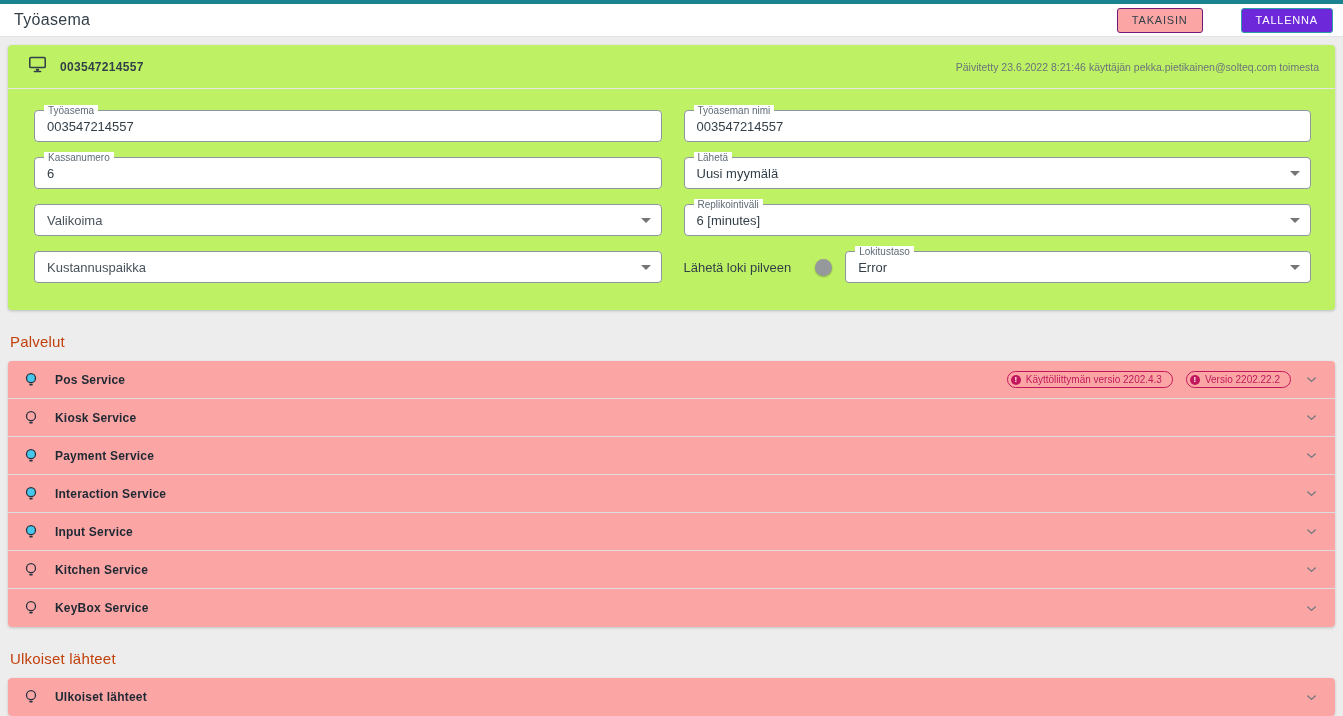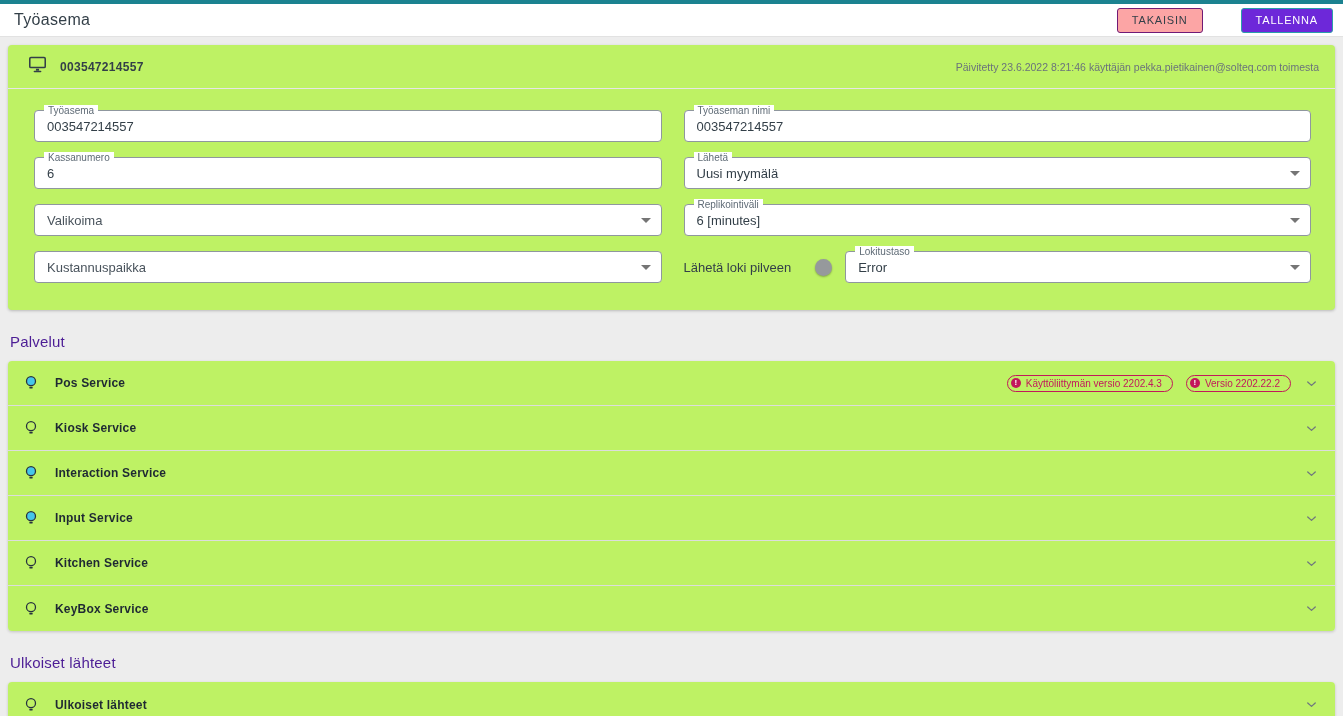--- a/index.html
+++ b/index.html
@@ -52,25 +52,25 @@
   .toggle-cell { display: flex; align-items: center; }
   .toggle-label { font-size: 13px; color: #333f48; margin-right: 11px; white-space: nowrap; }
   .toggle { position: relative; width: 27px; height: 13px; margin-right: 16px; cursor: pointer; flex: 0 0 auto; }
   .toggle .track { width: 27px; height: 13px; border-radius: 7px; background: #d4d7da; }
   .toggle .thumb {
     position: absolute; top: -2px; right: -3px; width: 17px; height: 17px;
     border-radius: 50%; background: #96999c; box-shadow: 0 1px 2px rgba(0,0,0,.3);
   }
   .toggle-cell .field { flex: 1; }
 
-  .section-title { font-size: 15px; font-weight: 500; color: #4c1d95; margin: 23px 2px 11px 2px; letter-spacing: .2px; }
+  .section-title { font-size: 15px; font-weight: 500; color: #c2410c; margin: 23px 2px 11px 2px; letter-spacing: .2px; }
 
   .panel-list { border-radius: 4px; box-shadow: 0 1px 3px rgba(0,0,0,.18); }
   .panel-row {
-    display: flex; align-items: center; height: 45px; background: #bef264;
+    display: flex; align-items: center; height: 38px; background: #fca5a5;
     padding: 0 16px 0 14px; border-bottom: 1px solid #dcdddd; cursor: pointer;
   }
   .panel-row:first-child { border-radius: 4px 4px 0 0; }
   .panel-row:last-child { border-radius: 0 0 4px 4px; border-bottom: none; }
   .panel-row:only-child { border-radius: 4px; }
   .bulb { width: 18px; height: 18px; margin-right: 15px; flex: 0 0 auto; }
   .panel-label { font-size: 12px; font-weight: 600; color: #1f2933; letter-spacing: .2px; }
   .panel-right { margin-left: auto; display: flex; align-items: center; gap: 13px; }
   .badge {
     display: inline-flex; align-items: center; gap: 5px; height: 17px;
@@ -195,20 +195,33 @@
               <path d="M6 9.5l6 5.5 6-5.5" stroke="#6f777e" stroke-width="2.1" stroke-linecap="round" stroke-linejoin="round"></path>
             </svg></span>
         </span>
       </div>
       <div class="panel-row">
         <span class="bulb"><svg viewBox="0 0 24 24" width="18" height="18">
             <circle cx="12" cy="9.5" r="6" fill="#45c6ea" stroke="#26313f" stroke-width="1.7"></circle>
             <path d="M10 15.5h4" stroke="#26313f" stroke-width="1.7"></path>
             <rect x="9.6" y="17.3" width="4.8" height="2" rx="1" fill="#26313f"></rect>
           </svg></span>
+        <span class="panel-label">Payment Service</span>
+        <span class="panel-right">
+          <span class="chev"><svg viewBox="0 0 24 24" width="15" height="15" fill="none">
+              <path d="M6 9.5l6 5.5 6-5.5" stroke="#6f777e" stroke-width="2.1" stroke-linecap="round" stroke-linejoin="round"></path>
+            </svg></span>
+        </span>
+      </div>
+      <div class="panel-row">
+        <span class="bulb"><svg viewBox="0 0 24 24" width="18" height="18">
+            <circle cx="12" cy="9.5" r="6" fill="#45c6ea" stroke="#26313f" stroke-width="1.7"></circle>
+            <path d="M10 15.5h4" stroke="#26313f" stroke-width="1.7"></path>
+            <rect x="9.6" y="17.3" width="4.8" height="2" rx="1" fill="#26313f"></rect>
+          </svg></span>
         <span class="panel-label">Interaction Service</span>
         <span class="panel-right">
           <span class="chev"><svg viewBox="0 0 24 24" width="15" height="15" fill="none">
               <path d="M6 9.5l6 5.5 6-5.5" stroke="#6f777e" stroke-width="2.1" stroke-linecap="round" stroke-linejoin="round"></path>
             </svg></span>
         </span>
       </div>
       <div class="panel-row">
         <span class="bulb"><svg viewBox="0 0 24 24" width="18" height="18">
             <circle cx="12" cy="9.5" r="6" fill="#45c6ea" stroke="#26313f" stroke-width="1.7"></circle>

